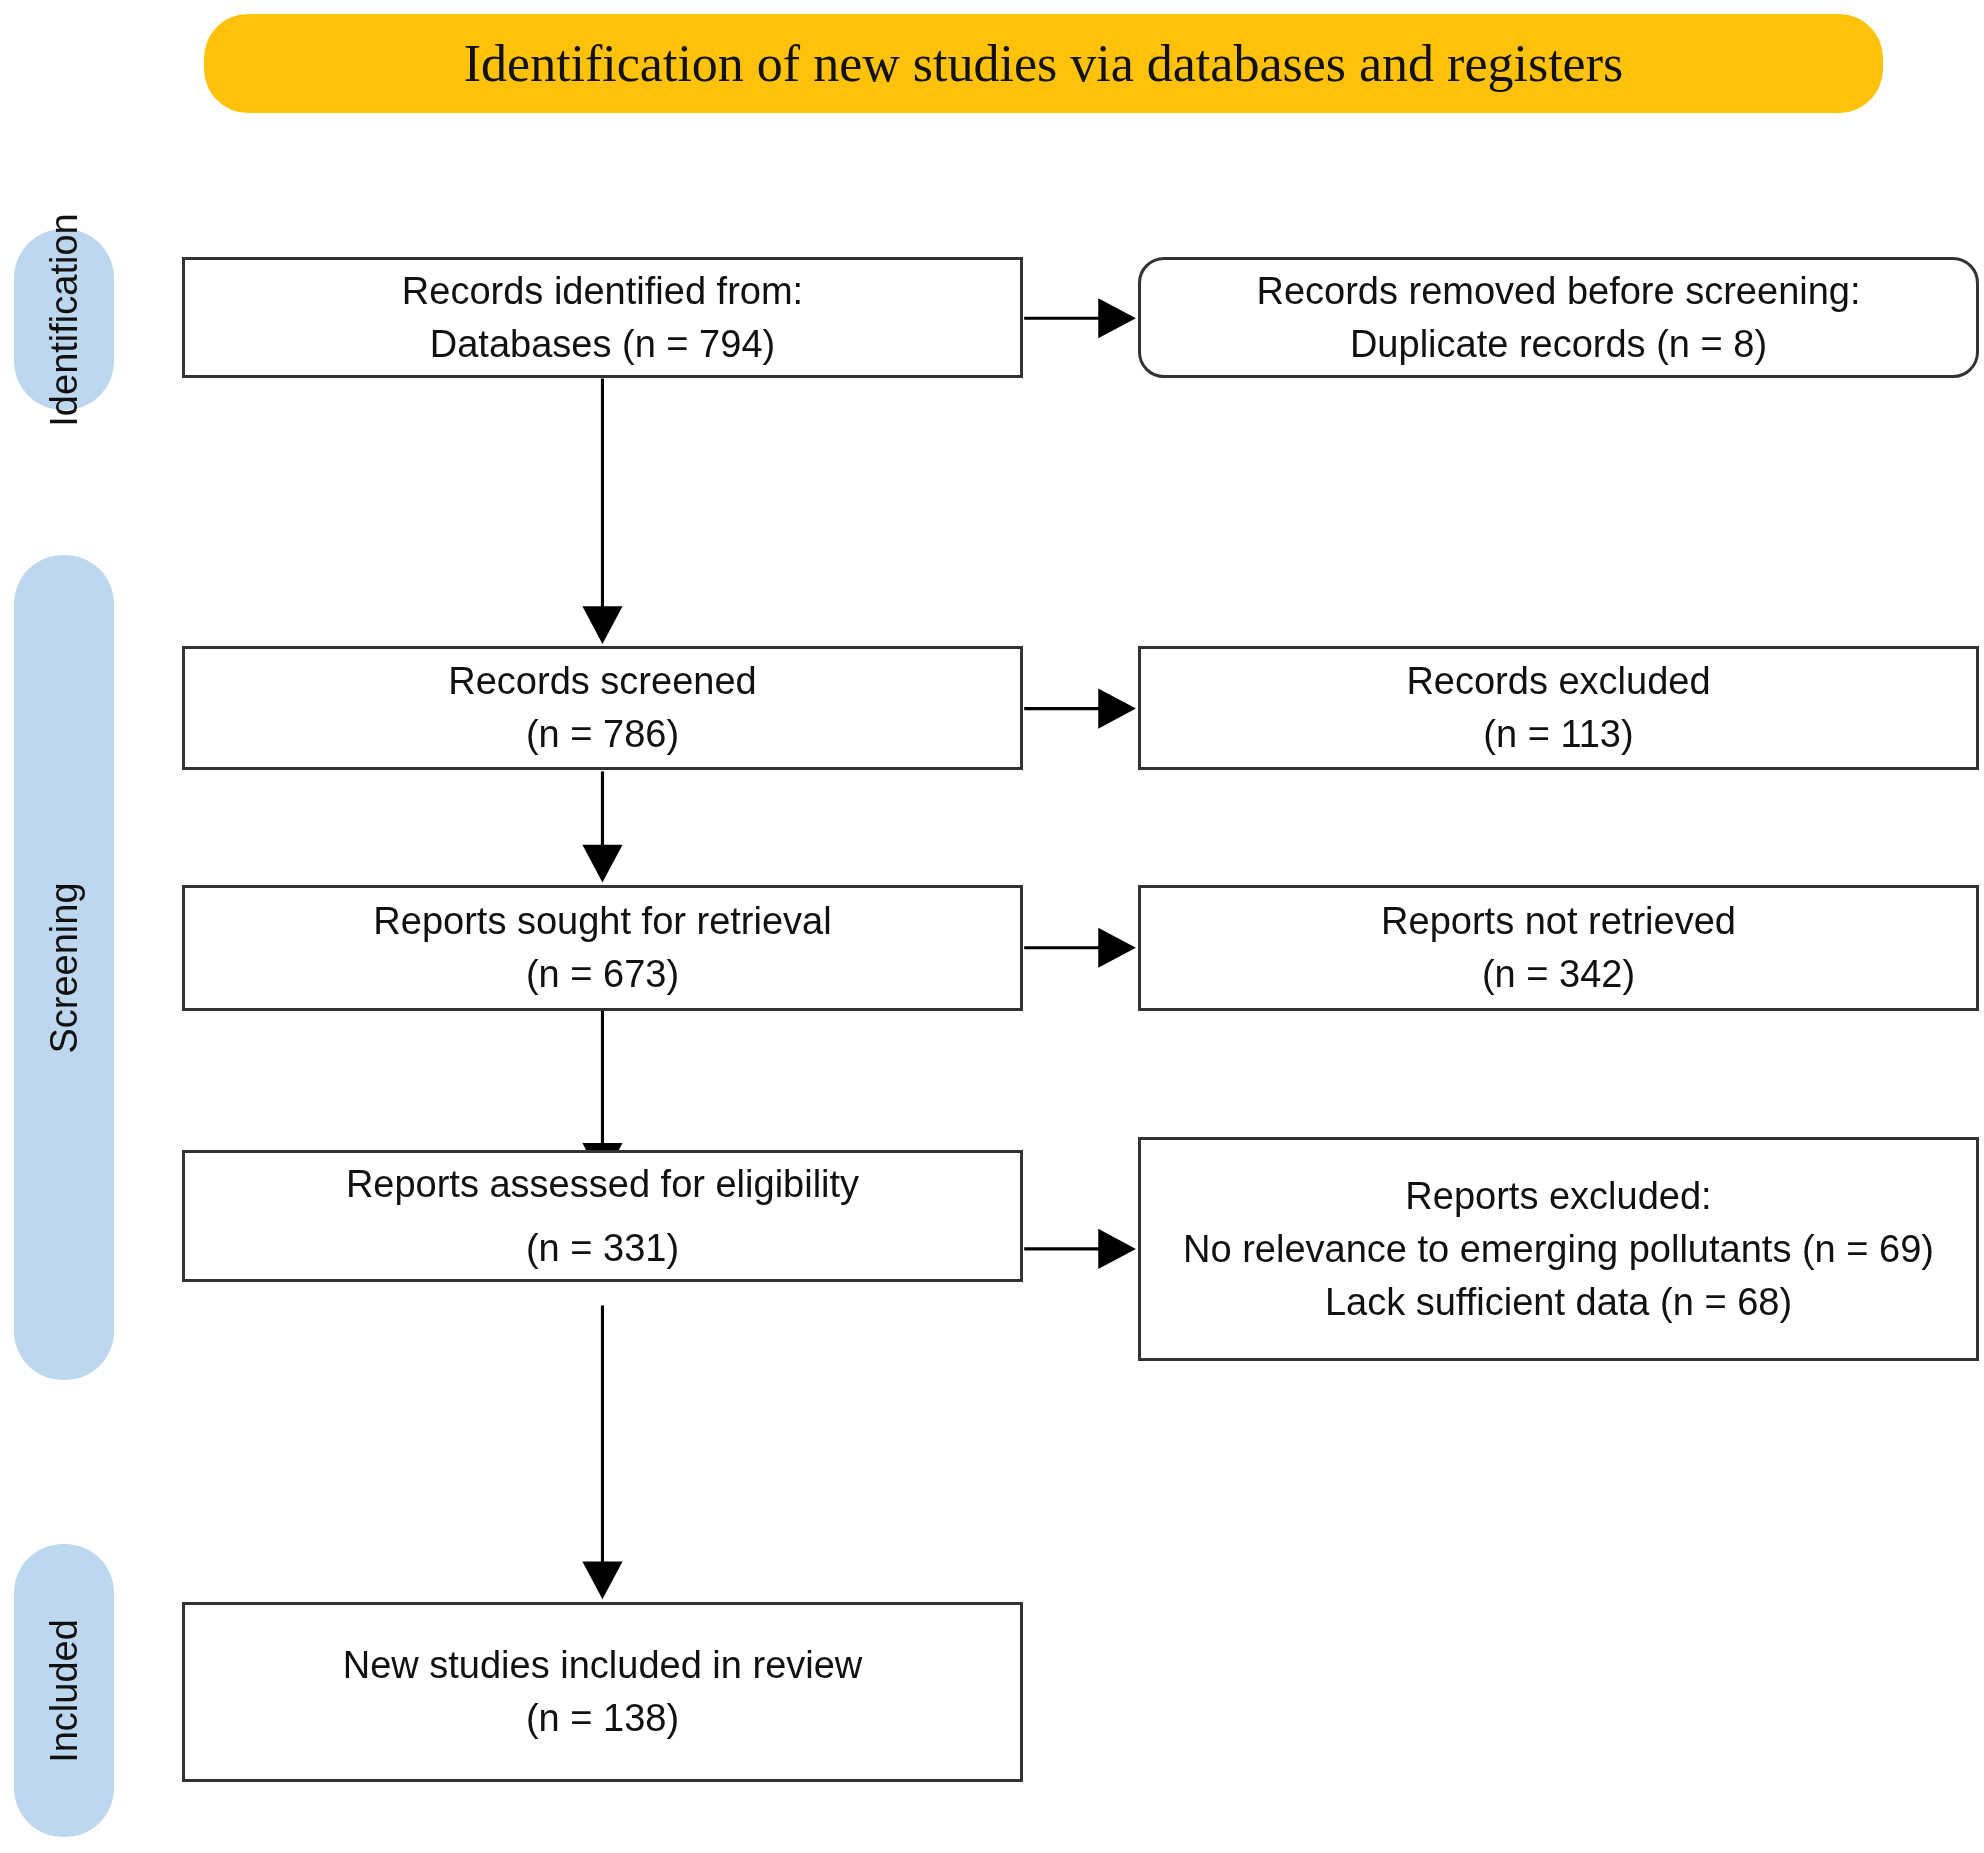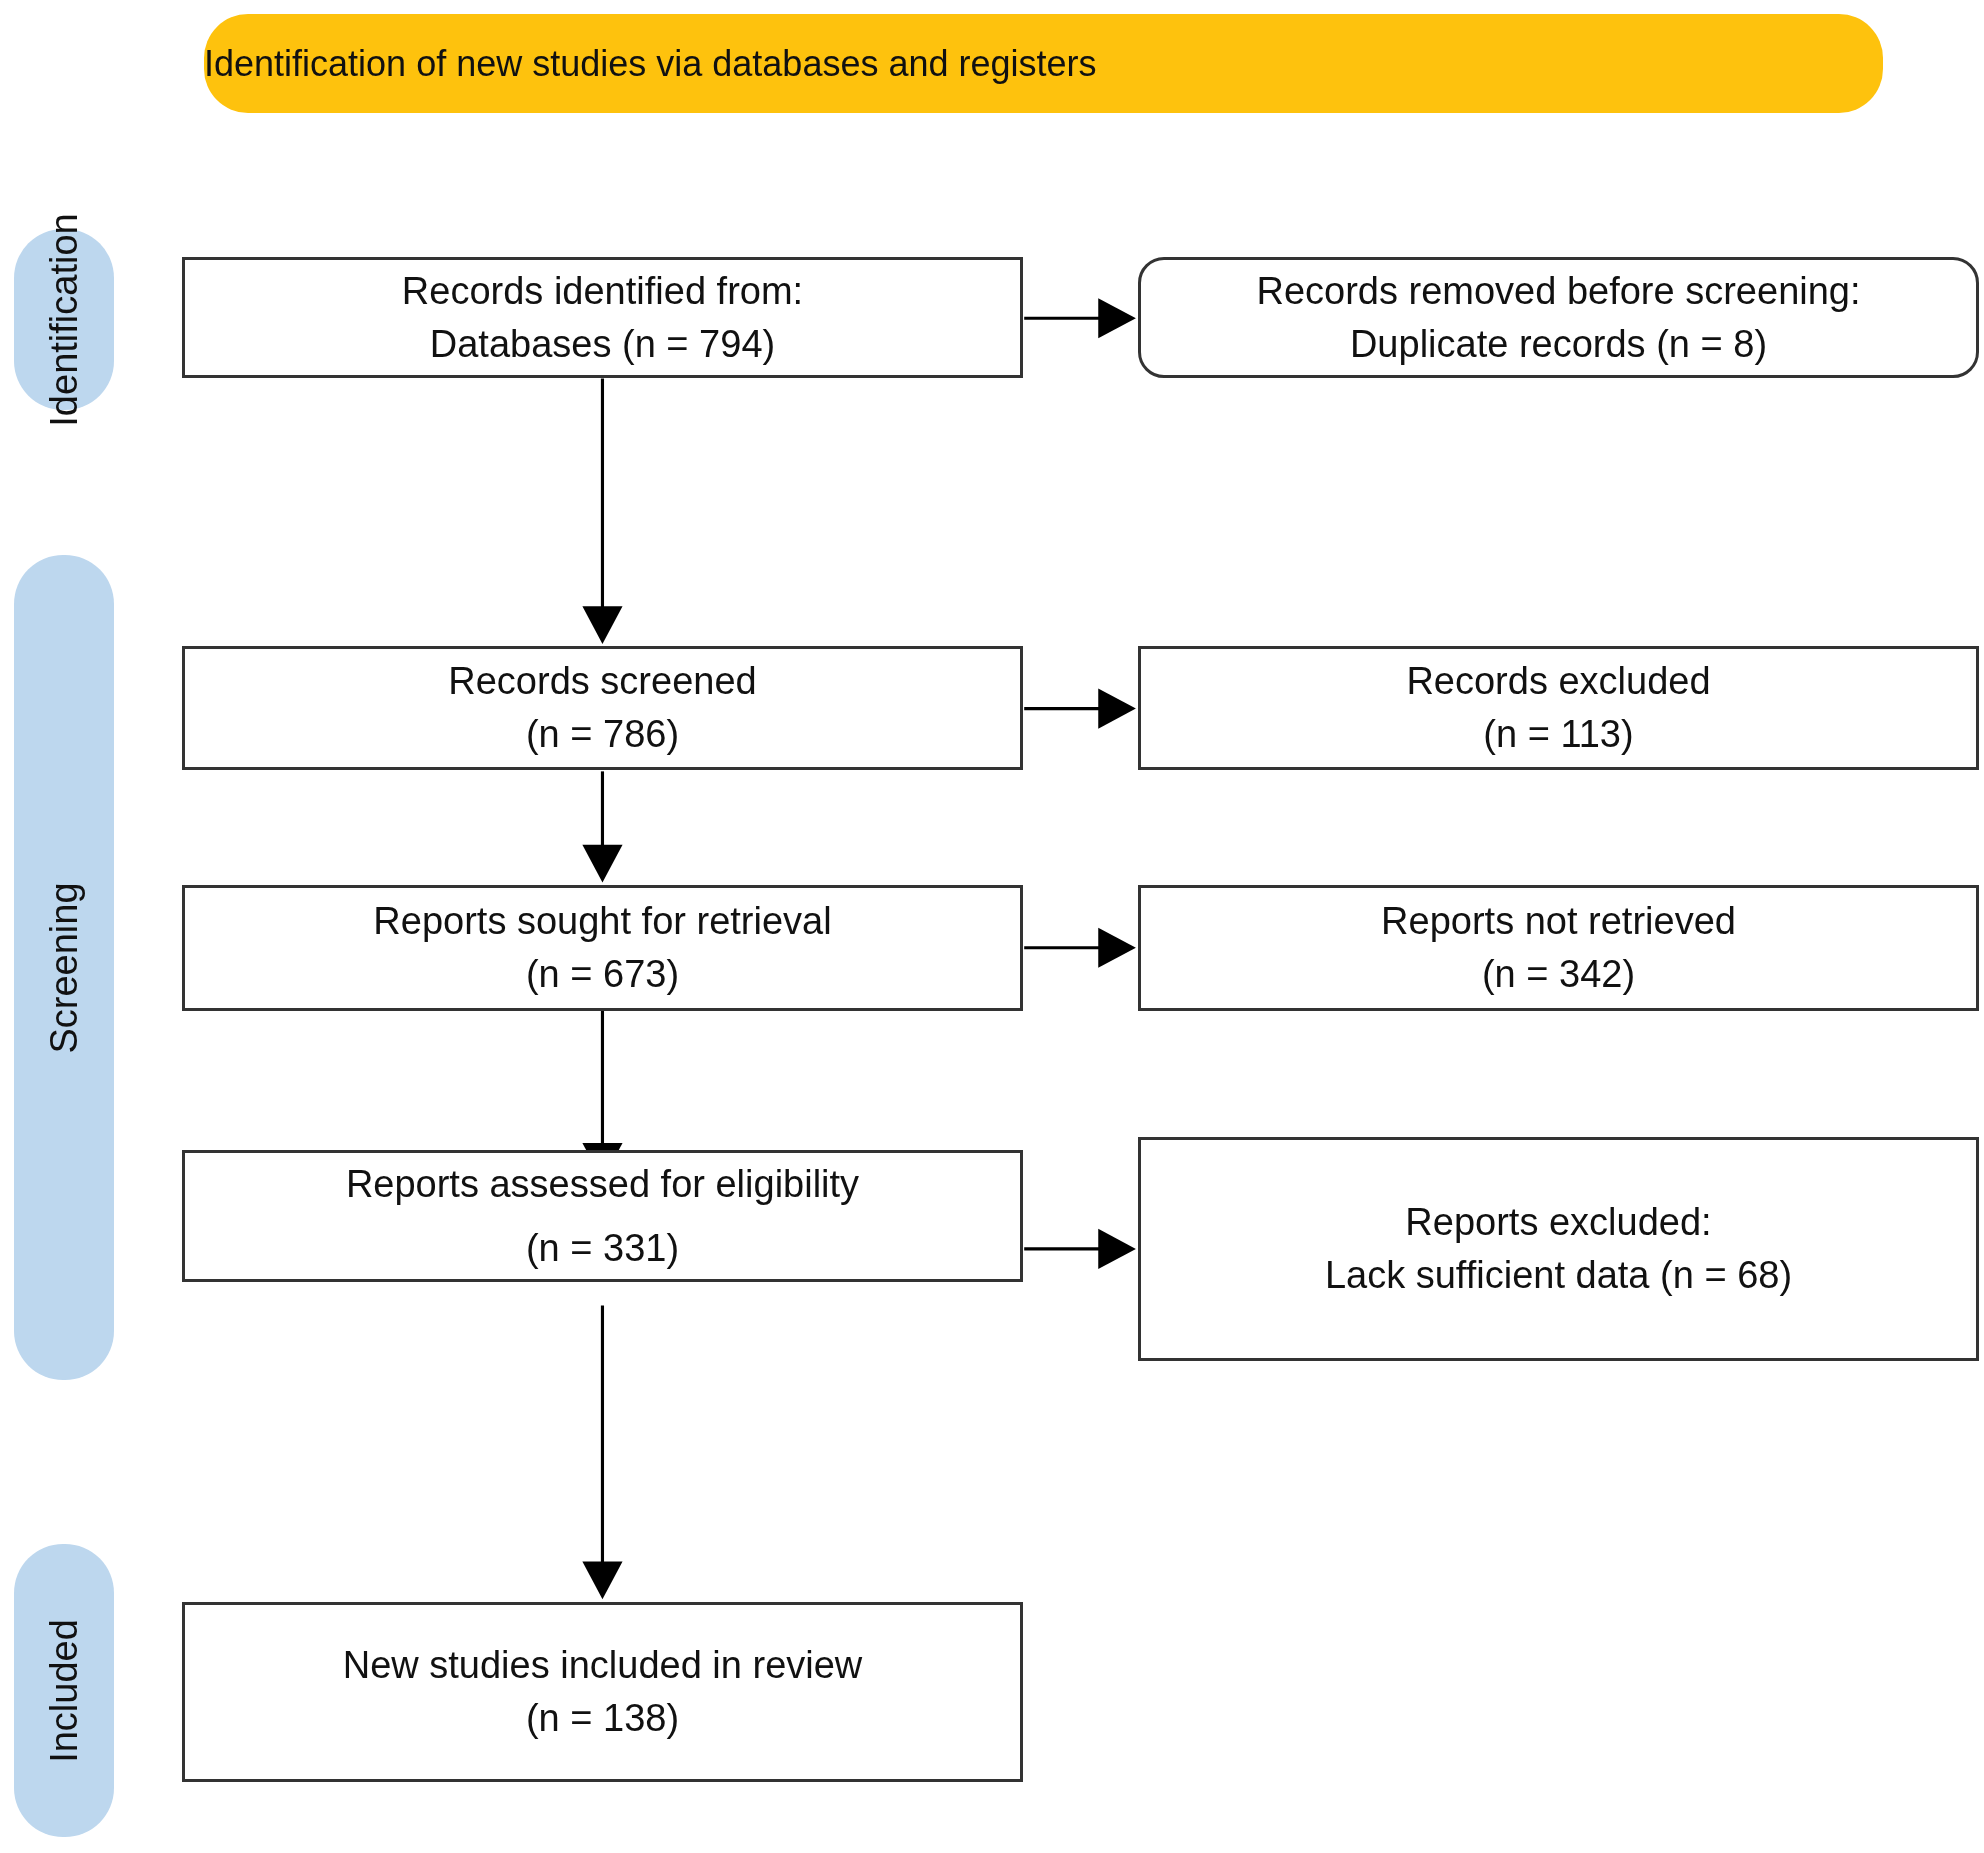--- a/index.html
+++ b/index.html
@@ -15,22 +15,23 @@
     width:1985px;height:1854px;
     background:#ffffff;
     font-family:"Liberation Sans", sans-serif;
     color:var(--text-color);
     overflow:hidden;
   }
   .banner{
     position:absolute;left:204px;top:14px;width:1679px;height:99px;
     background:var(--banner-bg);
     border-radius:44px;
-    display:flex;align-items:center;
-    font-size:36px;
+    display:flex;align-items:center;justify-content:center;
+    font-size:52px;
+    font-family:Liberation Serif, serif;
   }
   .stage{
     position:absolute;left:14px;width:100px;
     background:var(--stage-bg);
     border-radius:49px;
   }
   .stage-identification{top:229px;height:181px;}
   .stage-screening{top:555px;height:825px;}
   .stage-included{top:1544px;height:293px;}
   .stage-label{
@@ -153,20 +154,21 @@
     <span class="line">(n = 342)</span>
   </div>
 
   <div class="node col-left node-reports-assessed">
     <span class="line">Reports assessed for eligibility</span>
     <span class="line">(n = 331)</span>
   </div>
 
   <div class="node col-right node-reports-excluded">
     <span class="line">Reports excluded:</span>
+    <span class="line">No relevance to emerging pollutants (n = 69)</span>
     <span class="line">Lack sufficient data (n = 68)</span>
   </div>
 
   <div class="node col-left node-new-studies">
     <span class="line">New studies included in review</span>
     <span class="line">(n = 138)</span>
   </div>
 
 </div>
 

